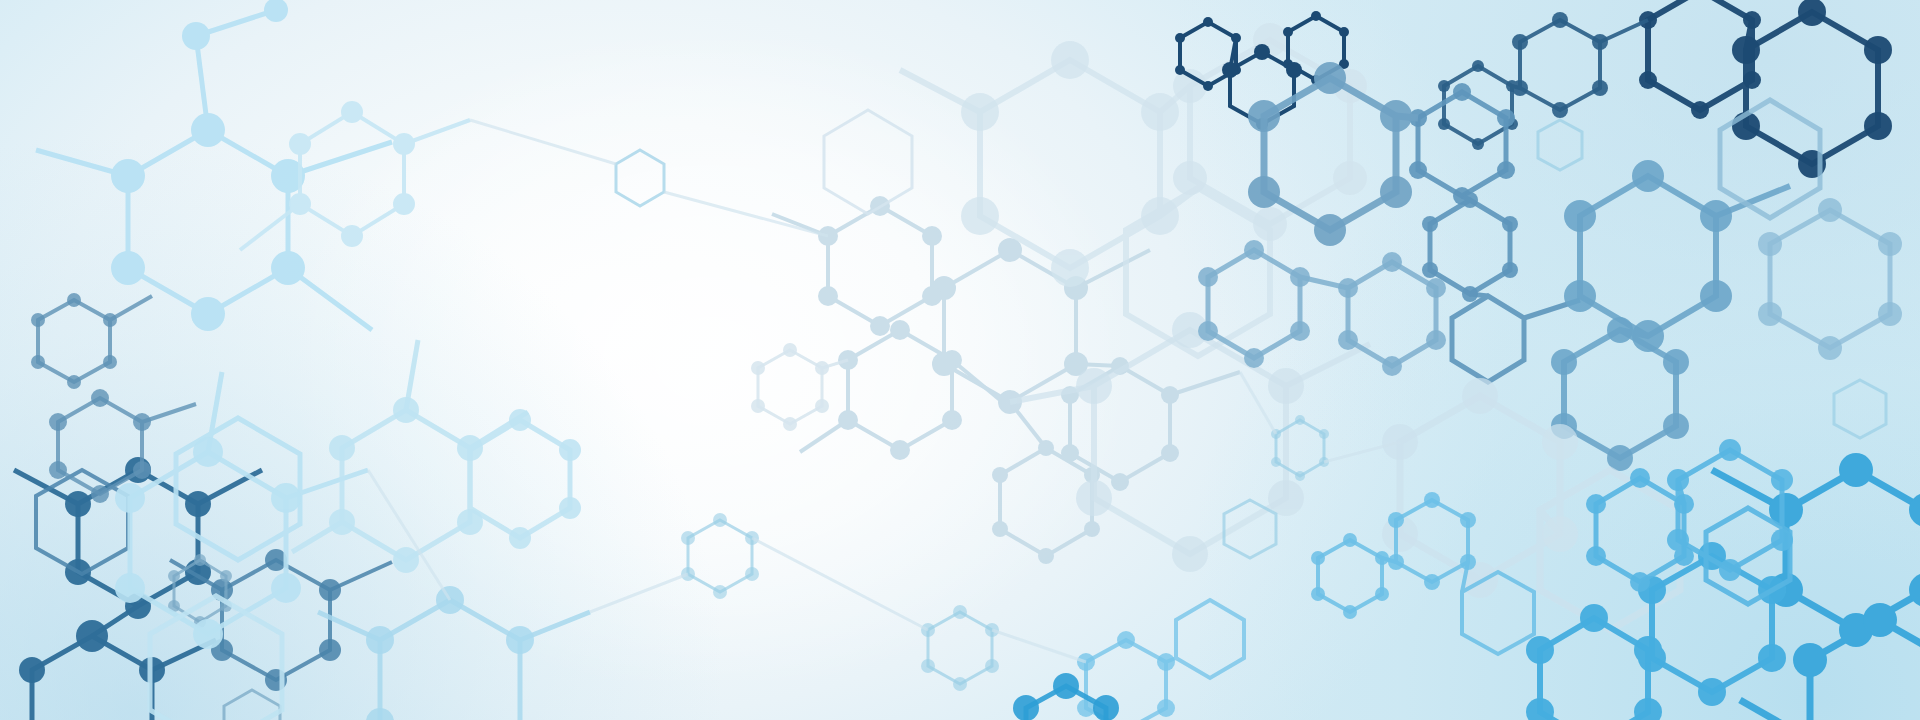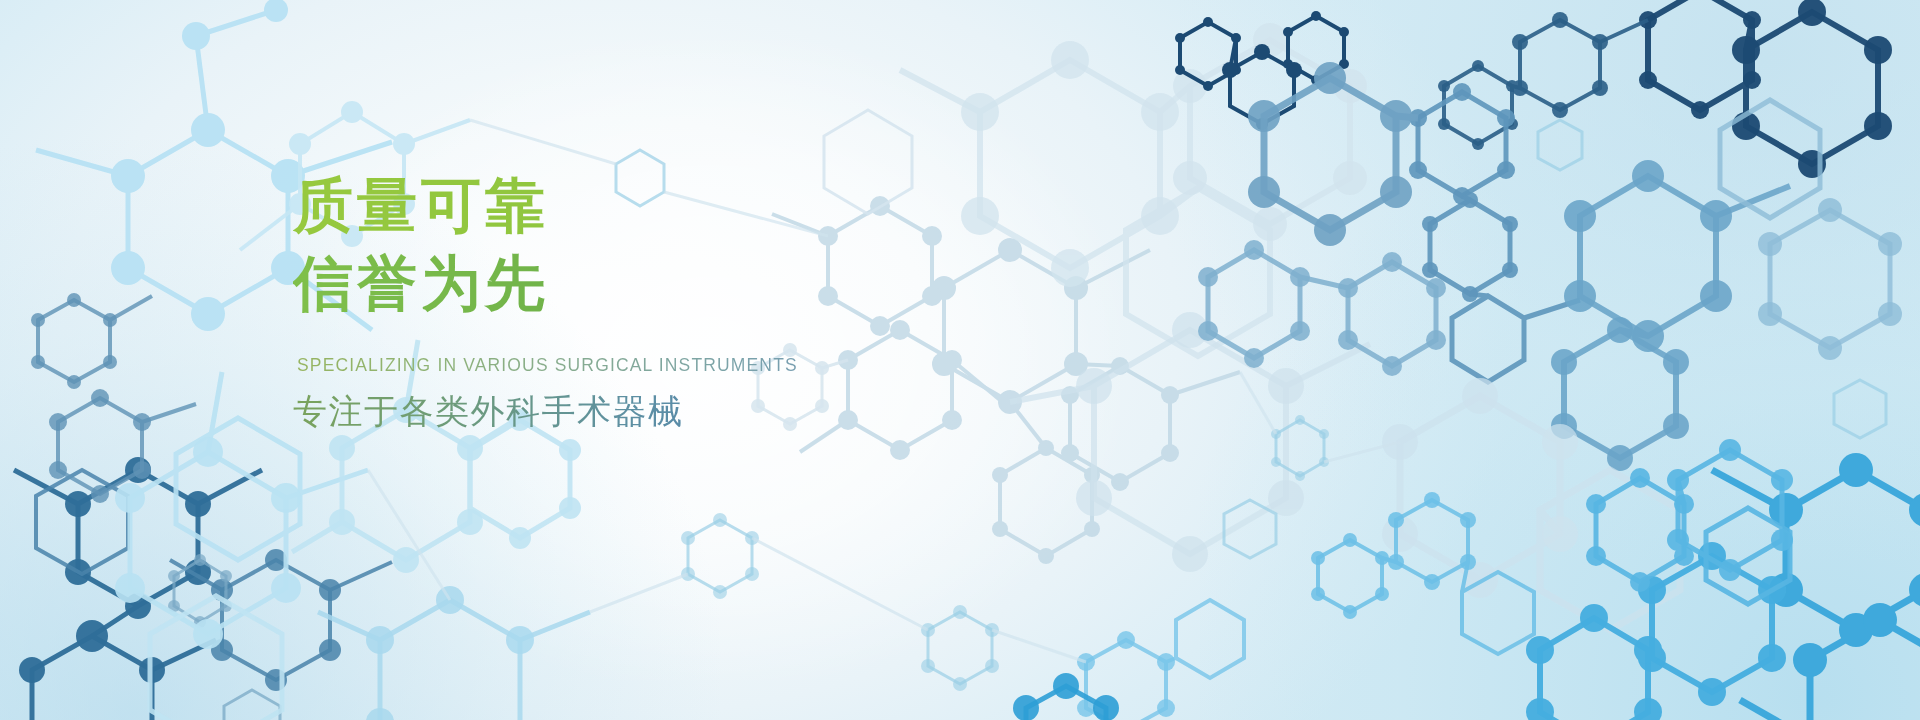--- a/index.html
+++ b/index.html
@@ -703,20 +703,14 @@
       <line x1="664" y1="192" x2="828" y2="236"></line>
       <line x1="752" y1="538" x2="928" y2="630"></line>
       <line x1="992" y1="630" x2="1086" y2="662"></line>
       <line x1="1240" y1="372" x2="1276" y2="434"></line>
       <line x1="1324" y1="462" x2="1400" y2="442"></line>
       <line x1="590" y1="612" x2="688" y2="574"></line>
       <line x1="368" y1="470" x2="450" y2="600"></line>
     </g>
   </svg>
 
-  <div class="content">
-    <div class="headline headline-1">质量可靠</div>
-    <div class="headline headline-2">信誉为先</div>
-    <div class="eyebrow">SPECIALIZING IN VARIOUS SURGICAL INSTRUMENTS</div>
-    <div class="subtitle">专注于各类外科手术器械</div>
-  </div>
 
 </div>
 
 </body></html>

